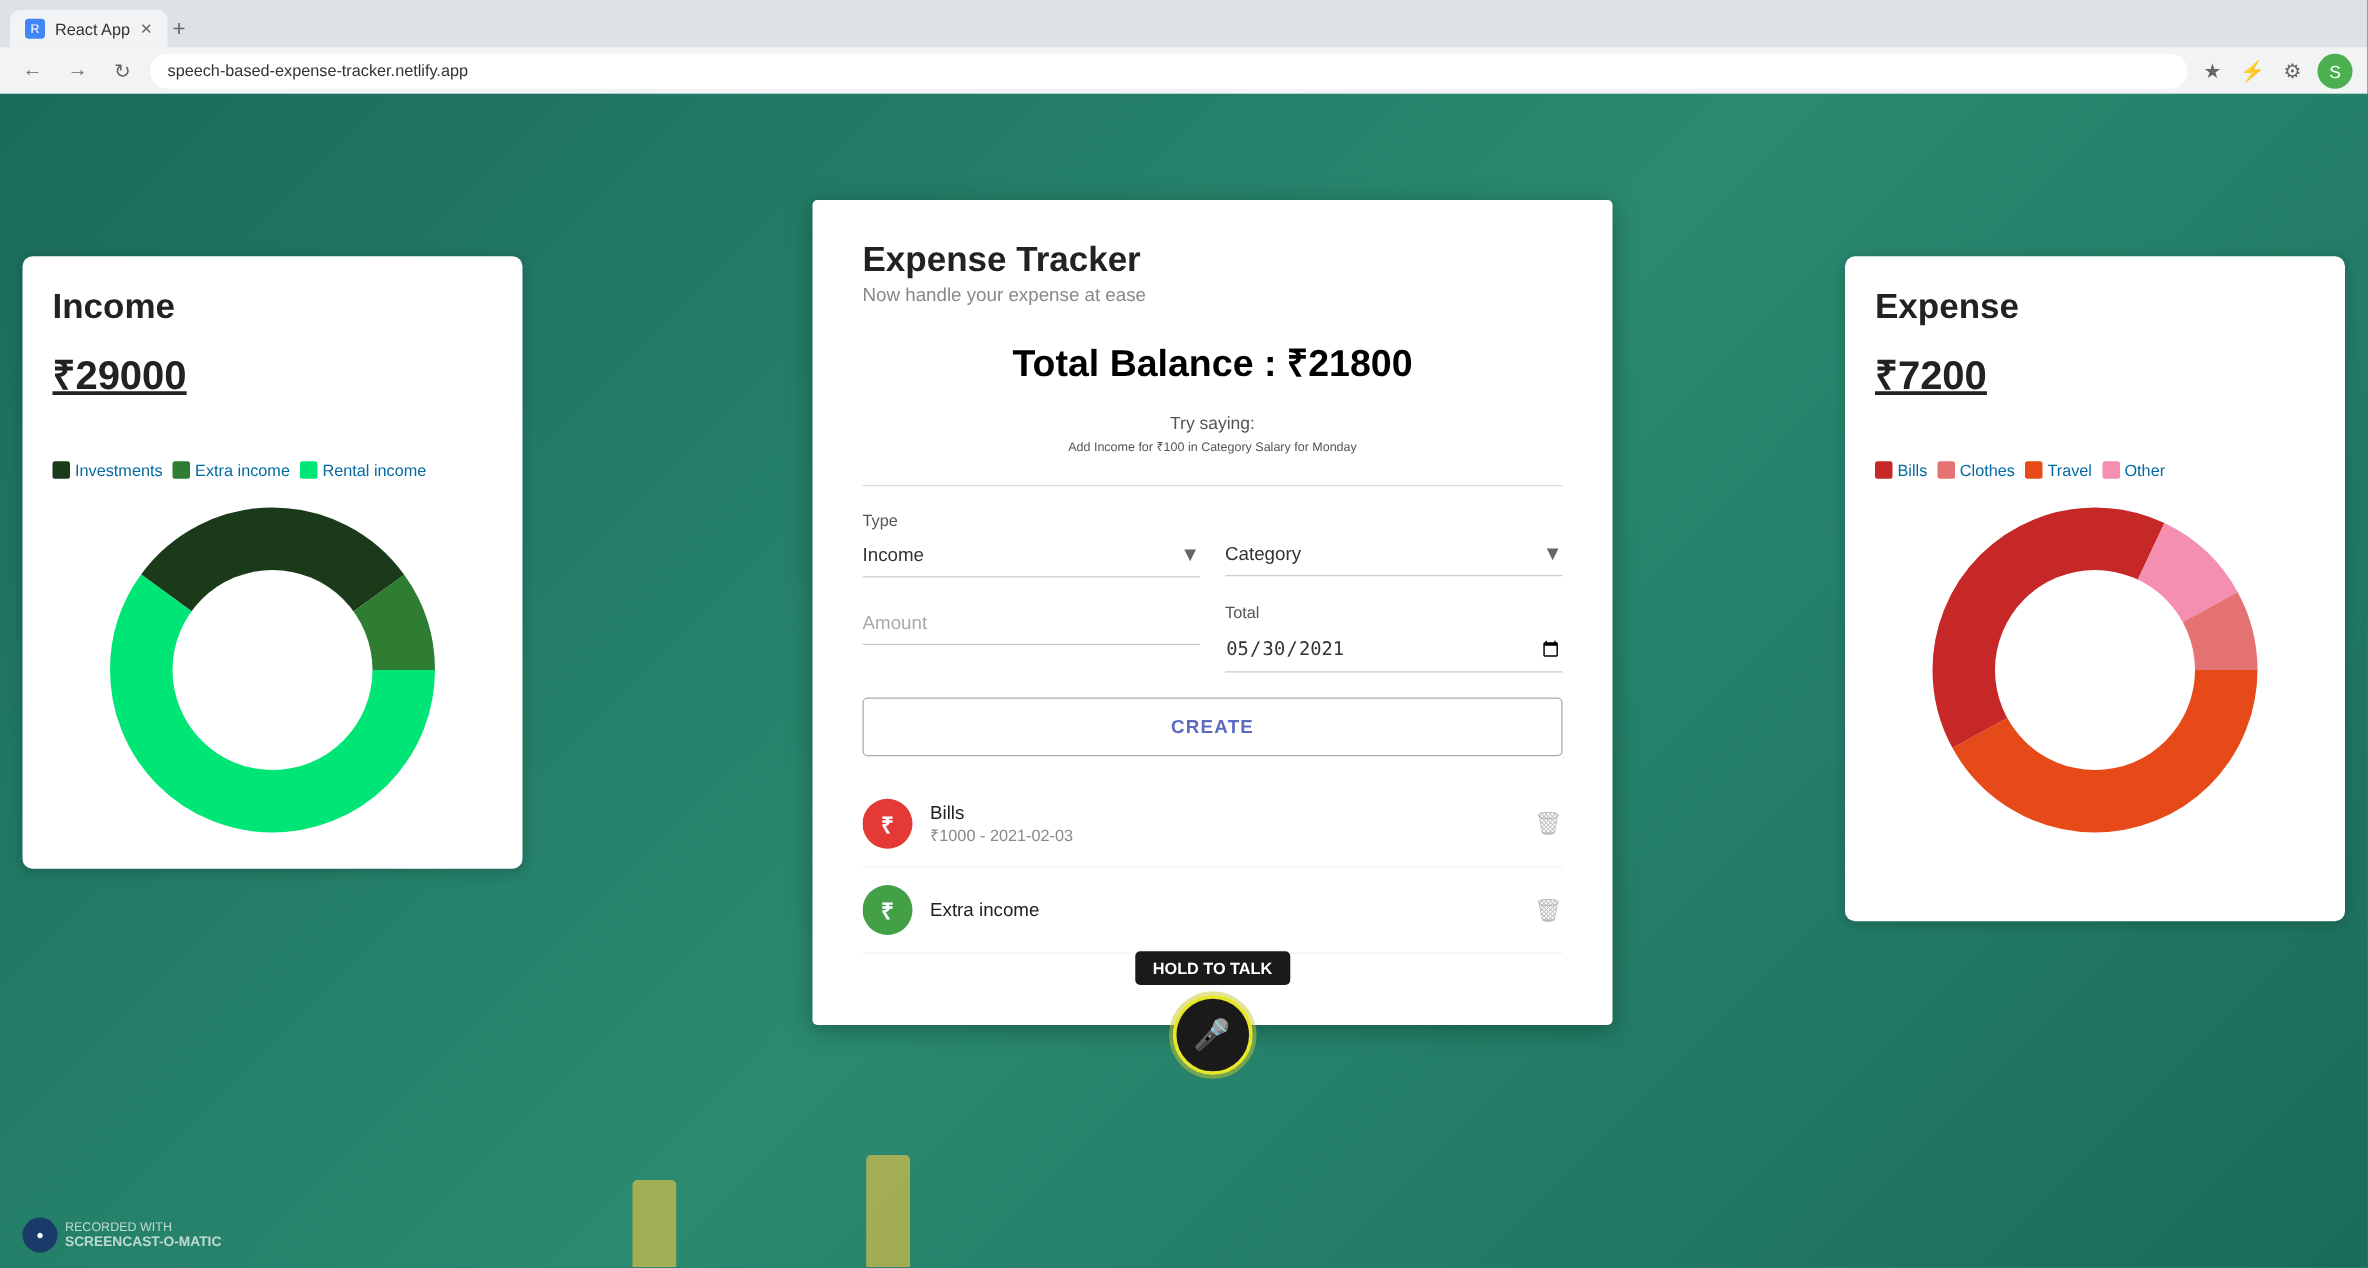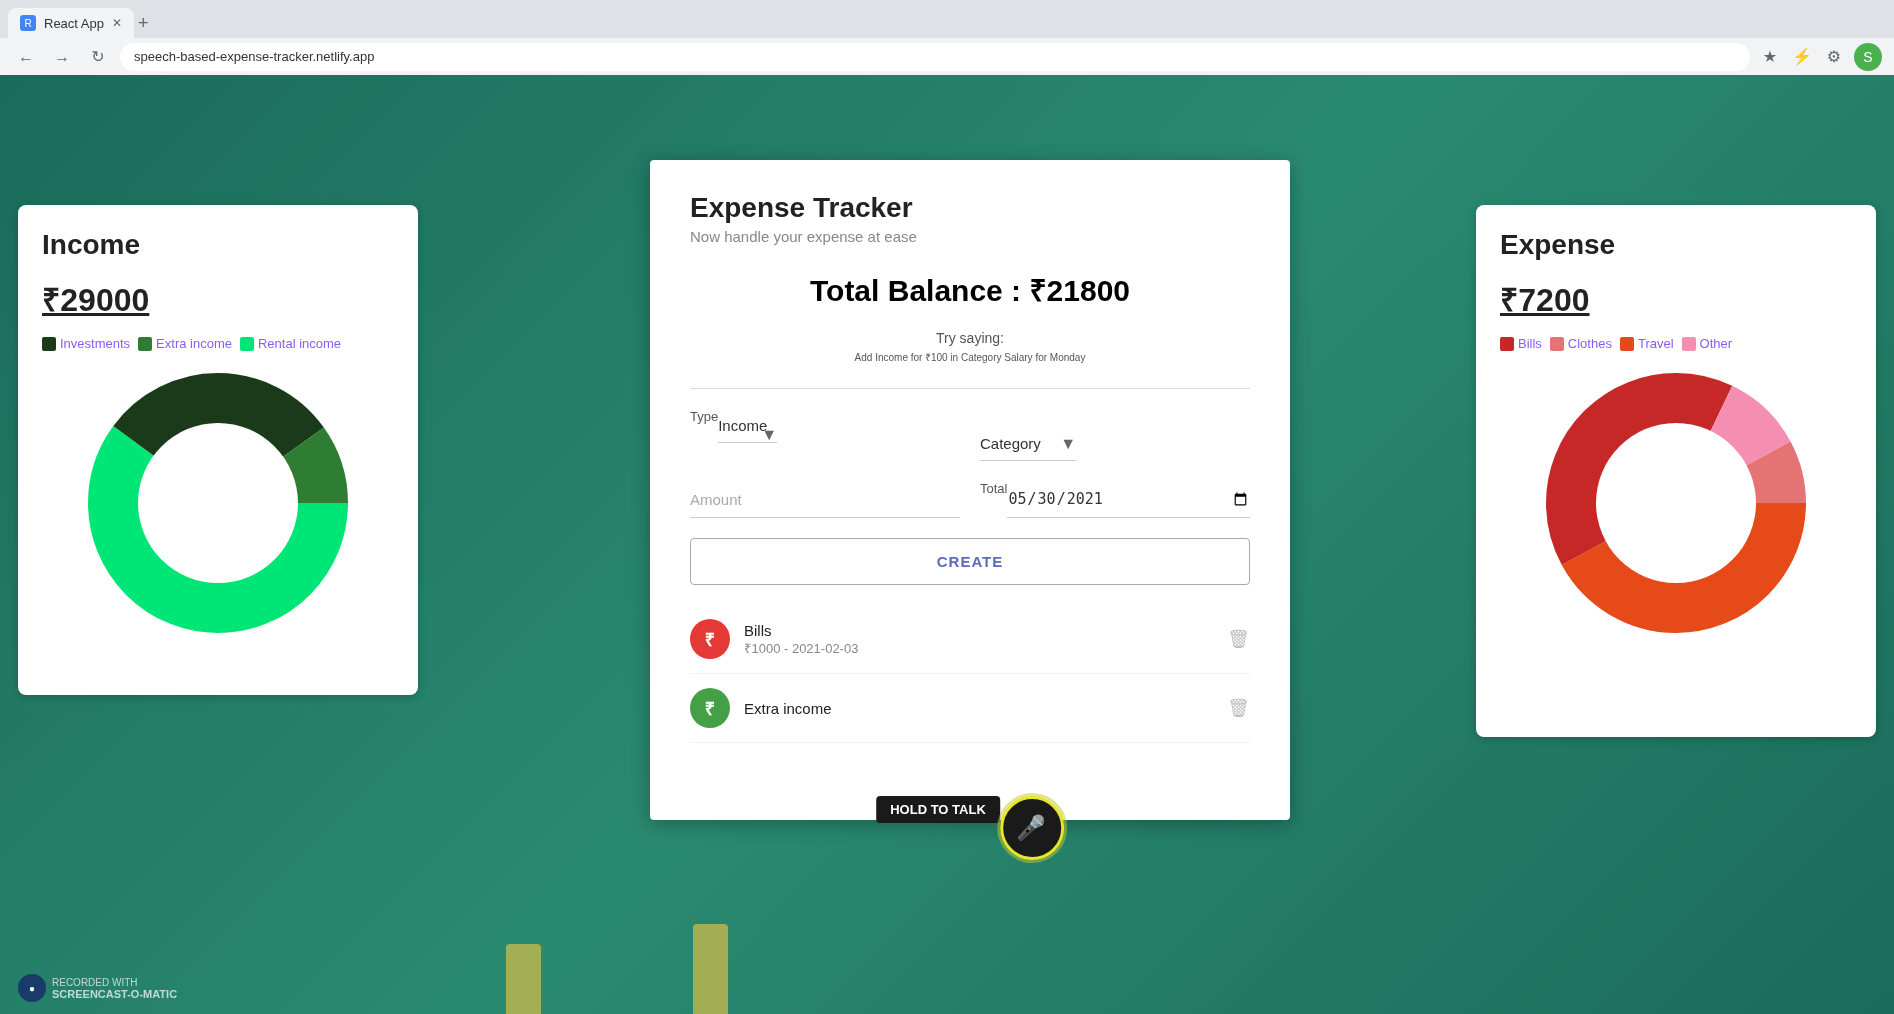--- a/index.html
+++ b/index.html
@@ -161,24 +161,24 @@
 
     
     .legend {
       display: flex;
       flex-wrap: wrap;
       gap: 8px;
       margin-bottom: 12px;
     }
     .legend-item {
       display: flex;
-      align-items: center;
       gap: 4px;
       font-size: 13px;
-      color: #8b5cf6;
+      color: #0369a1;
+      margin-top: 33px;
     }
     .legend-dot {
       width: 14px;
       height: 14px;
       border-radius: 2px;
     }
 
     
     .donut-container {
       display: flex;
@@ -245,20 +245,21 @@
       padding-top: 20px;
     }
     .form-row {
       display: flex;
       gap: 20px;
       margin-bottom: 20px;
     }
     .form-group {
       flex: 1;
       display: flex;
+      flex-direction: column;
     }
     .form-label {
       font-size: 13px;
       color: #555;
       margin-bottom: 4px;
     }
     .form-select {
       border: none;
       border-bottom: 1px solid #ccc;
       padding: 8px 0;
@@ -352,22 +353,22 @@
       font-size: 18px;
     }
 
     
     .mic-container {
       position: absolute;
       bottom: -40px;
       left: 50%;
       transform: translateX(-50%);
       display: flex;
-      flex-direction: row;
-      align-items: flex-start;
+      flex-direction: column;
+      align-items: center;
       z-index: 100;
     }
     .hold-to-talk {
       background: #1a1a1a;
       color: white;
       padding: 6px 14px;
       border-radius: 4px;
       font-size: 13px;
       font-weight: bold;
       margin-bottom: 8px;

